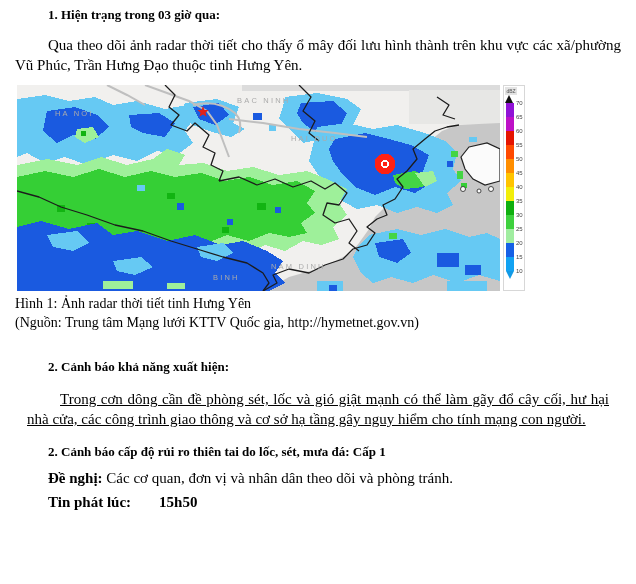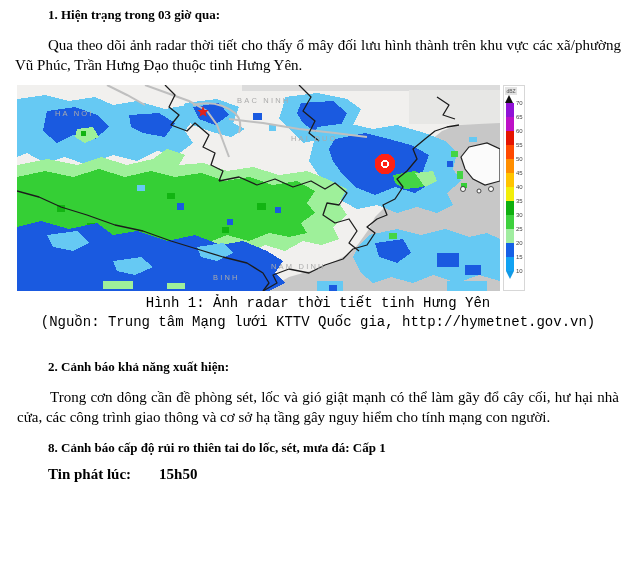--- a/index.html
+++ b/index.html
@@ -14,24 +14,24 @@
   .p2{margin:0 0 8px 0;}
   .figure{margin:0 0 0 2px;height:206px;display:flex;align-items:stretch;}
   .map-box{position:relative;width:483px;height:206px;overflow:hidden;}
   .colorbar{position:relative;width:22px;height:206px;margin-left:3px;border:1px solid #d7d7d7;background:#fff;box-sizing:border-box;}
   .cb-unit{font-family:"Liberation Sans",sans-serif;font-size:5px;color:#555;background:#e3e3e3;text-align:center;height:8px;line-height:8px;width:12px;margin:1px 0 0 1px;}
   .cb-arrow-up{width:0;height:0;border-left:4px solid transparent;border-right:4px solid transparent;border-bottom:8px solid #111;margin-left:1px;}
   .cb-strip{position:absolute;left:2px;top:17px;width:8px;height:168px;}
   .cb-band{width:8px;}
   .cb-arrow-down{position:absolute;left:2px;top:185px;width:0;height:0;border-left:4px solid transparent;border-right:4px solid transparent;border-top:8px solid #129ae6;}
   .cb-tick{position:absolute;left:12px;font-family:"Liberation Sans",sans-serif;font-size:6px;color:#444;line-height:6px;}
-  .caption{font-size:14px;line-height:19px;text-align:center;font-family:Liberation Mono, monospace;}
+  .caption{font-size:14px;line-height:19px;text-align:left;}
   .cap1{margin-top:3px;}
   .h2{margin:24px 0 10px 0;}
-  .p4{margin:2px;}
+  .p4{margin:12px;text-decoration:underline;}
   .h3{margin:10px 0 6px 0;}
   .denghi{padding-left:33px;margin:0 0 4px 0;text-align:left;}
   .issued{padding-left:33px;font-weight:bold;margin:2px 0 0 0;text-align:left;}
   .issued .time{margin-left:28px;}
   svg text{font-family:"Liberation Sans",sans-serif;}
 </style>
 </head>
 <body>
 
 <div class="doc">
@@ -179,18 +179,19 @@
     </div>
   </div>
 
   <p class="caption cap1">Hình 1: Ảnh radar thời tiết tinh Hưng Yên</p>
   <p class="caption">(Nguồn: Trung tâm Mạng lưới KTTV Quốc gia, http://hymetnet.gov.vn)</p>
 
   <p class="h h2">2. Cảnh báo khả năng xuất hiện:</p>
 
   <p class="body indent p4">Trong cơn dông cần đề phòng sét, lốc và gió giật mạnh có thể làm gãy đổ cây cối, hư hại nhà cửa, các công trình giao thông và cơ sở hạ tầng gây nguy hiểm cho tính mạng con người.</p>
 
-  <p class="h h3">8. Cảnh báo cấp độ rủi ro thiên tai do lốc, sét, mưa đá: Cấp 1</p>
+  <p class="h h3">2. Cảnh báo cấp độ rủi ro thiên tai do lốc, sét, mưa đá: Cấp 1</p>
 
+  <p class="body denghi"><b>Đề nghị:</b><span> Các cơ quan, đơn vị và nhân dân theo dõi và phòng tránh.</span></p>
 
   <p class="body issued"><span>Tin phát lúc:</span><span class="time">15h50</span></p>
 
 </div>
 
 </body></html>

